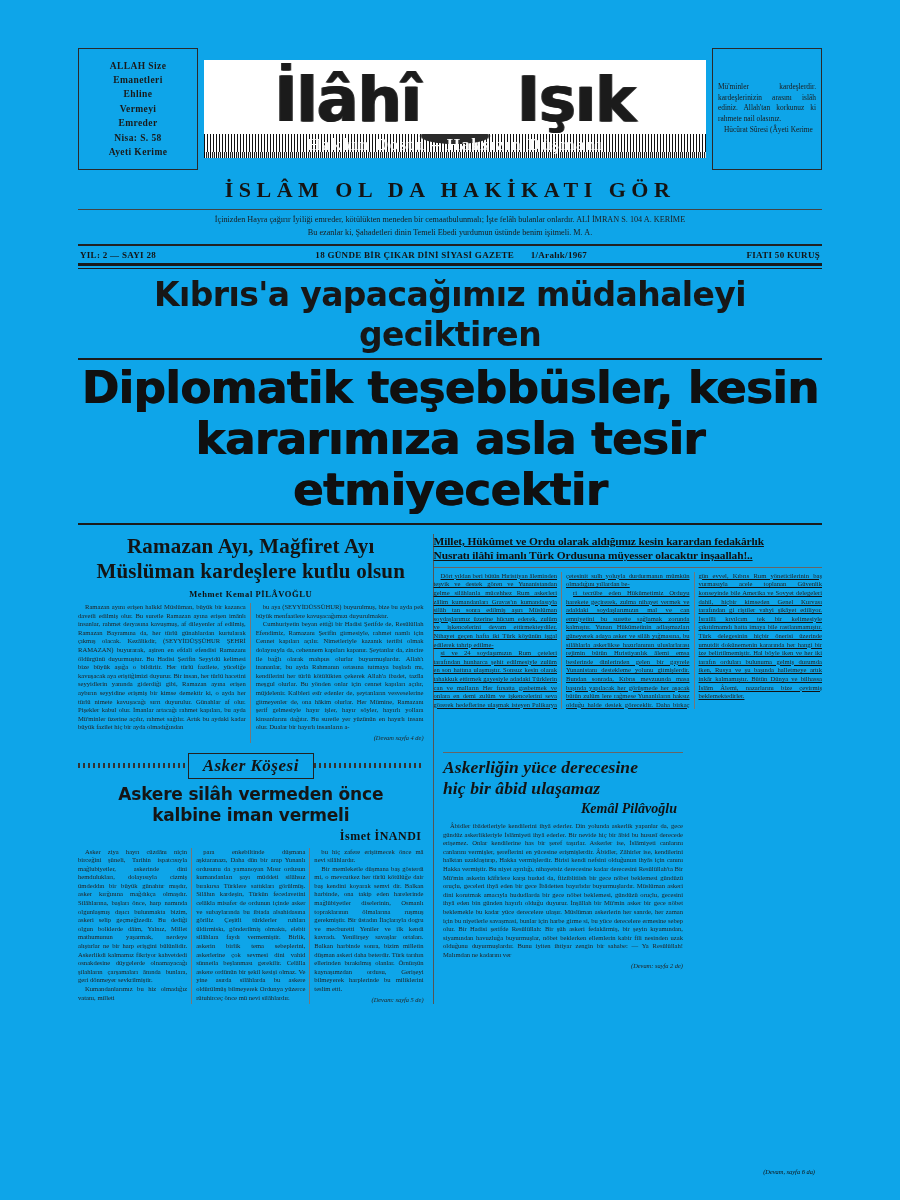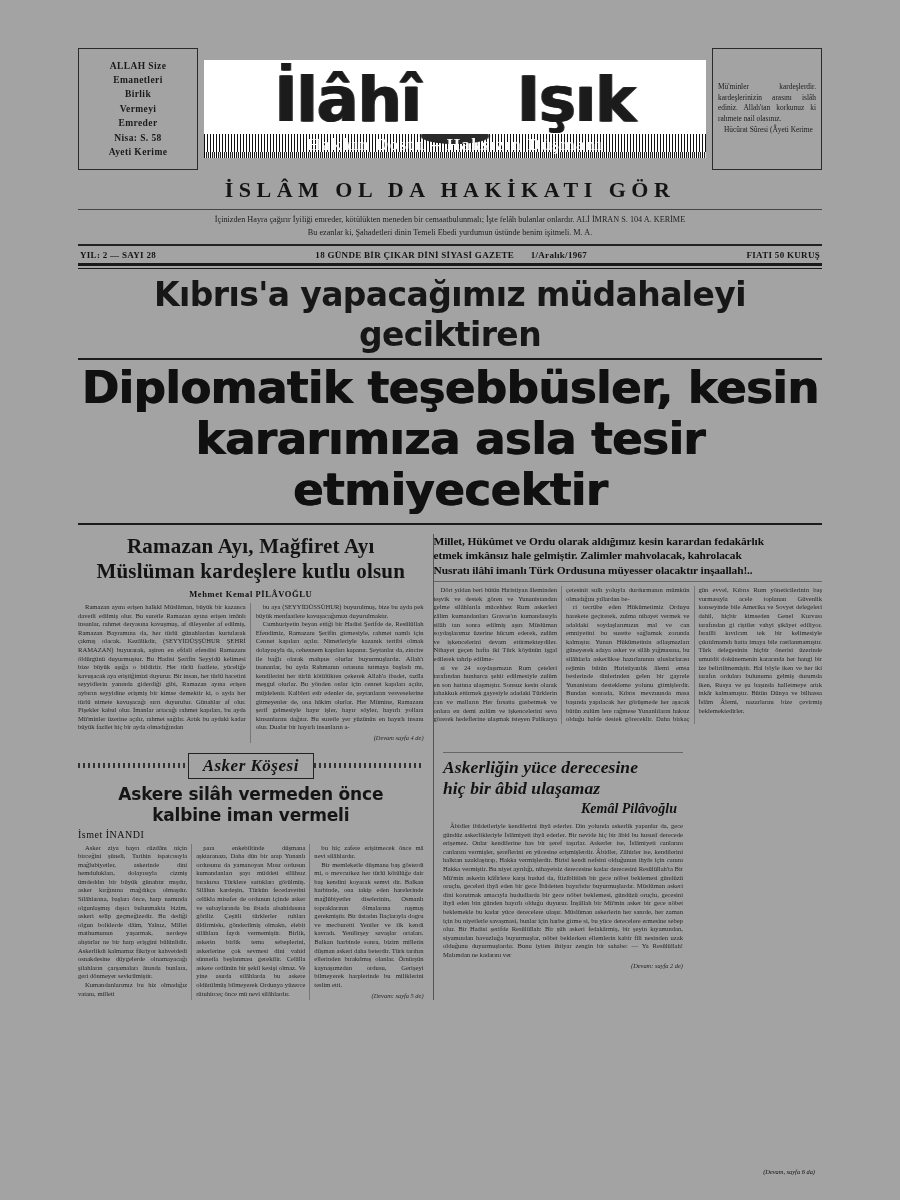--- a/index.html
+++ b/index.html
@@ -5,21 +5,21 @@
   html,body{margin:0;padding:0;background:#ffffff;}
   body{
     width:900px;height:1200px;
     font-family:"Liberation Serif", serif;
     color:#111;
     -webkit-font-smoothing:none;
   }
   .page{
     position:relative;
     width:900px;height:1200px;
-    background:#a3a3a3;
+    background:#0ea5e9;
     overflow:hidden;
   }
   .sheet{
     position:absolute;
     left:78px;top:48px;
     width:744px;height:1115px;
   }
 
   
   .masthead{
@@ -151,21 +151,21 @@
     letter-spacing:-.5px;
     text-align:center;
     color:#101010;
     text-shadow:1px 0 0 #101010;
   }
   .rule-head2{border:0;border-top:2px solid #1b1b1b;margin:8px 0 9px;}
 
   
   .grid{display:flex;gap:9px;}
   .colA{width:346px;}
-  .colB{width:389px;border-left:1px solid #555;}
+  .colB{width:389px;border-left:1px solid #555;text-decoration:underline;}
 
   .subhead{
     font-family:"Liberation Serif", serif;
     font-weight:bold;
     text-align:center;
     font-size:21px;line-height:25px;
     letter-spacing:.2px;
     color:#141414;
   }
   .byline{
@@ -211,21 +211,21 @@
     font-size:17px;letter-spacing:.5px;
     color:#141414;
   }
   .sechead{
     font-family:"DejaVu Sans", sans-serif;
     font-weight:bold;text-align:center;
     font-size:17px;line-height:21px;
     color:#151515;letter-spacing:-.2px;
   }
   .secbyline{
-    text-align:left;font-size:10px;font-weight:normal;
+    text-align:right;font-size:12px;font-weight:bold;
     letter-spacing:.5px;margin:3px 2px 4px 0;
   }
 
   .italhead{
     font-family:"Liberation Serif", serif;
     font-style:italic;font-weight:bold;
     font-size:17.5px;line-height:21px;
     color:#131313;
     letter-spacing:.1px;
   }
@@ -241,21 +241,21 @@
 <body>
 
 <div class="page">
   <div class="sheet">
 
     <div class="masthead">
 
       <div class="quote-box left">
         <span>ALLAH Size</span>
         <span>Emanetleri</span>
-        <span>Birlik</span>
+        <span>Ehline</span>
         <span>Vermeyi</span>
         <span>Emreder</span>
         <span>Nisa: S. 58</span>
         <span>Ayeti Kerime</span>
       </div>
 
       <div class="flag">
         <div class="rays"></div>
         <div class="flag-white"></div>
         <div class="ground"></div>
@@ -326,21 +326,20 @@
           <p>bu hiç zafere erişitmecek önce mâ nevi silâhlardır.</p>
           <p>Bir memleketle düşmana baş gösterdi mi, o mevcutkez her türlü kötülüğe dair baş kendini koyarak semvi dir. Balkan harbinde, ona takip eden harelerinde mağlübiyetler diselerinin, Osmanlı topraklarının ölmalarına ruşmuş gerekmiştir. Bir üstadın İlaçlarıyla dogru ve mecburetti Yeniler ve ilk kendi kavradı. Yenilirşey savaşlar ortaları. Balkan harbinde sonra, bizim milletin düşman askeri daha beterdir. Türk tarıhın ellerinden bırakılmış olanlar. Örnürşün kaynaşımzdan ordusu, Gerişeyi bilmeyerek harplerinde bu miliklerini teslim etti.</p>
           <div class="cont">(Devam: sayfa 5 de)</div>
         </div>
       </div>
 
       <div class="colB">
 
         <div class="lead">
           <p>Millet, Hükûmet ve Ordu olarak aldığımız kesin karardan fedakârlık</p>
-          <p>etmek imkânsız hale gelmiştir. Zalimler mahvolacak, kahrolacak</p>
           <p>Nusratı ilâhî imanlı Türk Ordusuna müyesser olacaktır inşaallah!..</p>
         </div>
         <hr class="hairline">
 
         <div class="cols3 bodytext">
           <p class="first">Dört yıldan beri bütün Hıristiyan âleminden teşvik ve destek gören ve Yunanistandan gelme silâhlarıla mücehhez Rum askerleri zâlim kumandanları Gravas'ın kumandasıyla silâh tan sonra edilmiş aşırı Müslüman soydaşlarımız üzerine hücum ederek, zulüm ve işkencelerini devam ettirmekteydiler.
 
 Nihayet geçen hafta iki Türk köyünün işgal edilerek tahrip edilme-</p>
           <p>si ve 24 soydaşımızın Rum çeteleri tarafından hunharca şehit edilmesiyle zulüm en son hattına ulaşmıştır.
 

